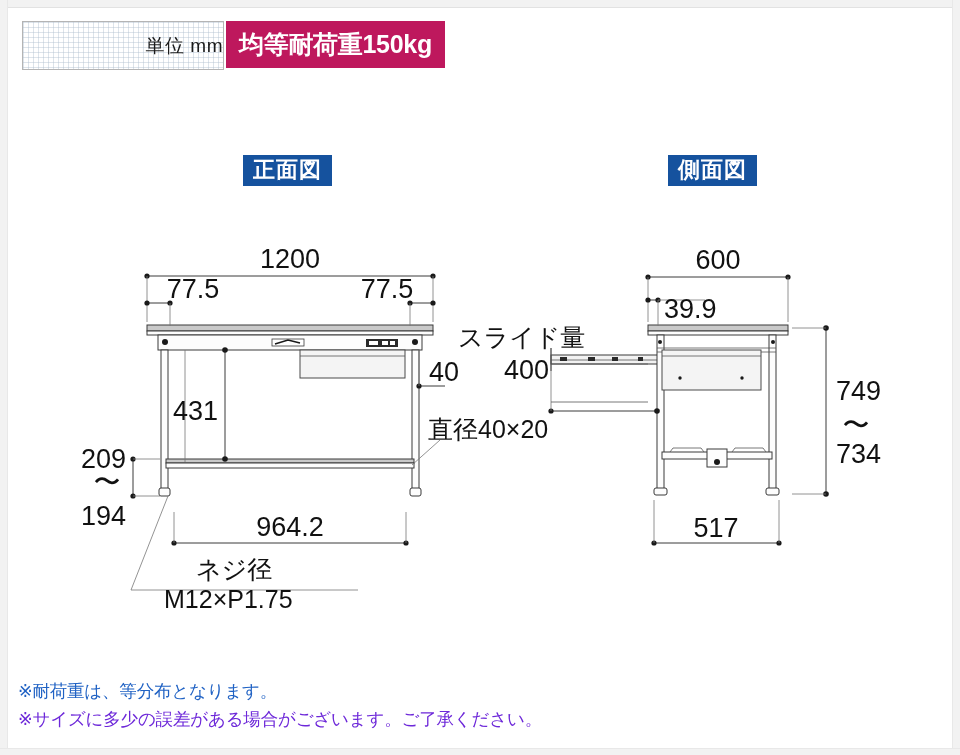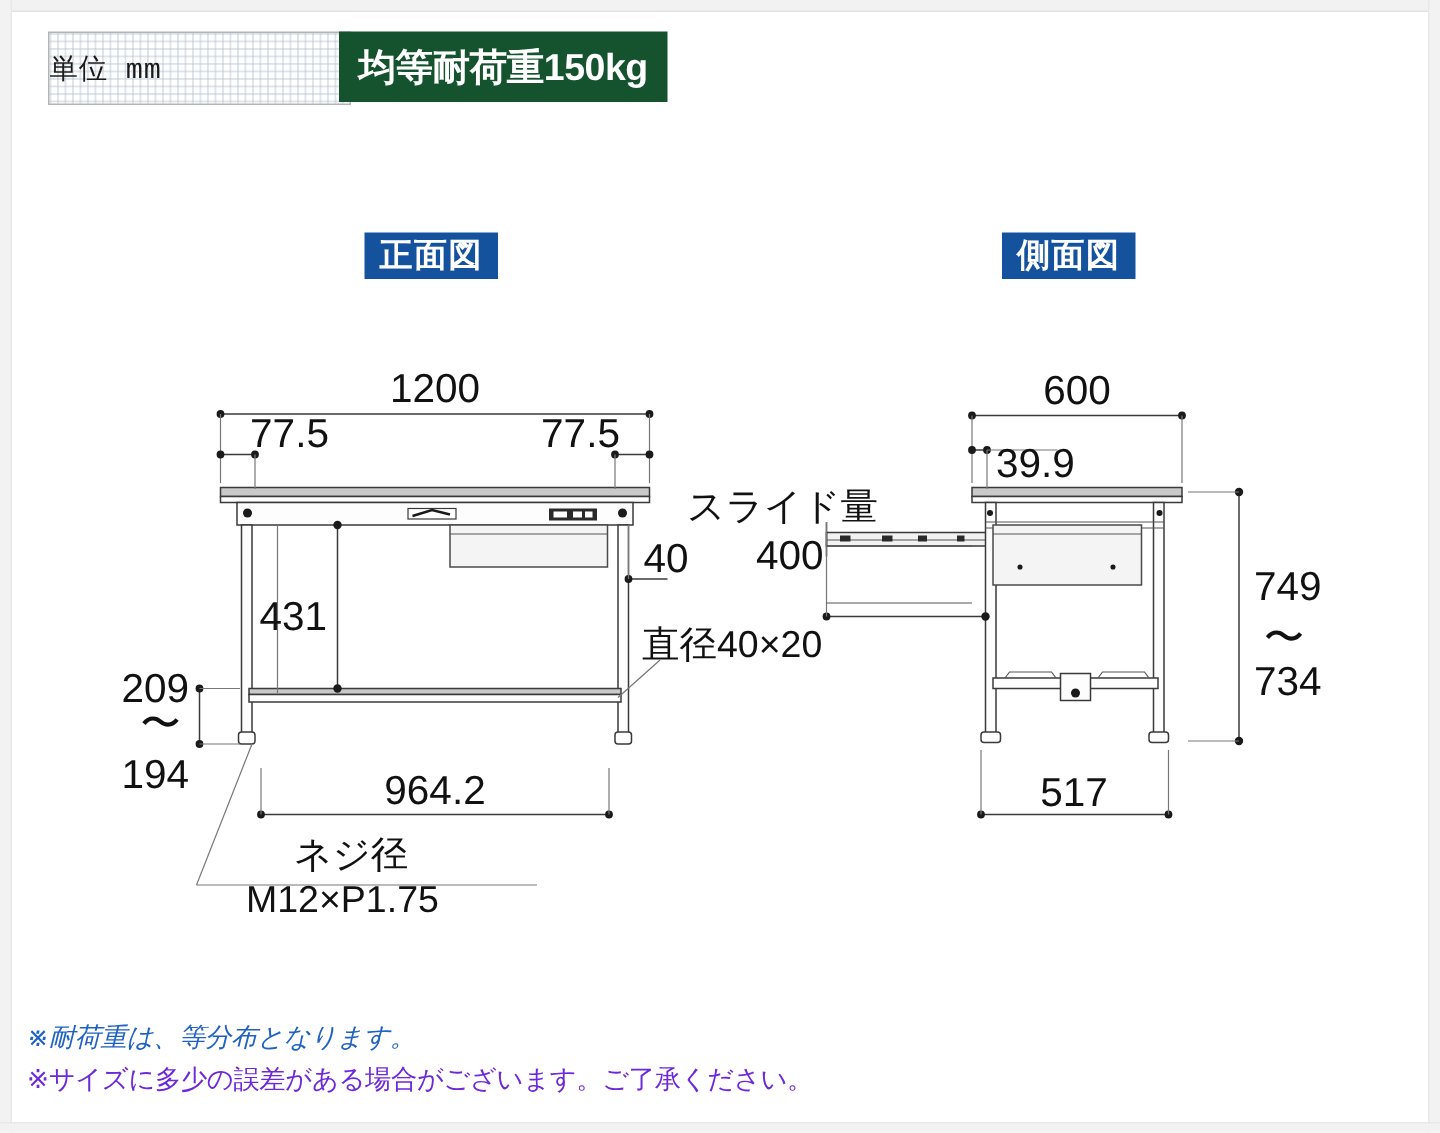--- a/index.html
+++ b/index.html
@@ -42,44 +42,43 @@
     position: absolute;
     left: 0; bottom: 0;
     width: 960px; height: 6px;
     background: #f2f2f2;
     border-top: 1px solid #e8e8e8;
   }
 
   
   .unit-box {
     position: absolute;
-    left: 32px; top: 21px;
+    left: 22px; top: 21px;
     width: 200px; height: 47px;
     border: 1px solid #b4b4b4;
     background-color: #ffffff;
     background-image:
       linear-gradient(to right, rgba(180,195,210,.45) 1px, transparent 1px),
       linear-gradient(to bottom, rgba(180,195,210,.45) 1px, transparent 1px);
     background-size: 5px 5px;
     display: flex;
     align-items: center;
-    justify-content: flex-start;
-    font-family: Liberation Mono, monospace;
+    justify-content: flex-end;
   }
   .unit-box span {
     font-size: 19px;
     letter-spacing: 0.5px;
     color: #1a1a1a;
   }
   .load-badge {
     position: absolute;
     left: 226px; top: 21px;
     height: 47px;
     padding: 0 13px;
-    background: #14532d;
+    background: #be185d;
     color: #ffffff;
     font-size: 25px;
     font-weight: bold;
     letter-spacing: -0.3px;
     display: flex;
     align-items: center;
   }
 
   
   .view-badge {
@@ -103,21 +102,21 @@
     width: 960px; height: 755px;
   }
 
   
   .note {
     position: absolute;
     font-size: 17.5px;
     letter-spacing: -0.2px;
     white-space: nowrap;
   }
-  #note-1 { left: 18px; top: 679px; color: #2062c4; font-style: italic; }
+  #note-1 { left: 18px; top: 679px; color: #2062c4; }
   #note-2 { left: 18px; top: 707px; color: #6d28d9; }
 
   
   .dim-txt {
     font-family: "Liberation Sans", "DejaVu Sans", sans-serif;
     font-size: 27px;
     fill: #111111;
   }
   .lbl-jp {
     font-family: "Liberation Sans", "DejaVu Sans", sans-serif;

